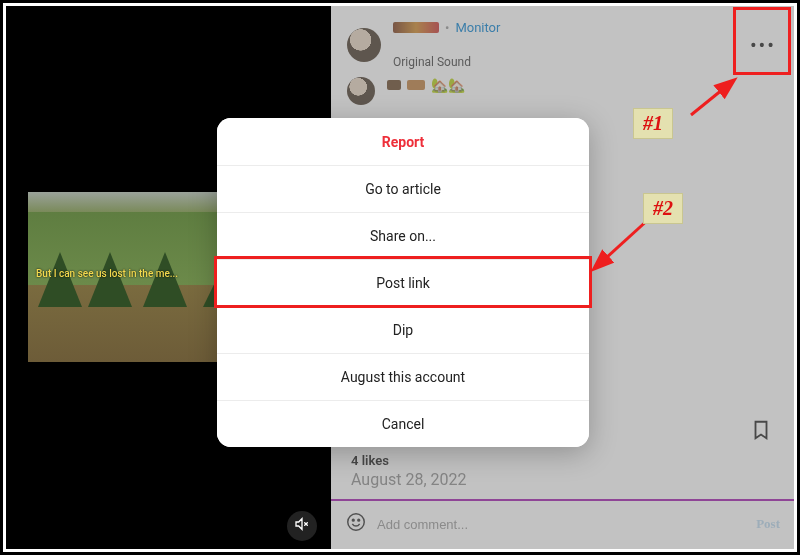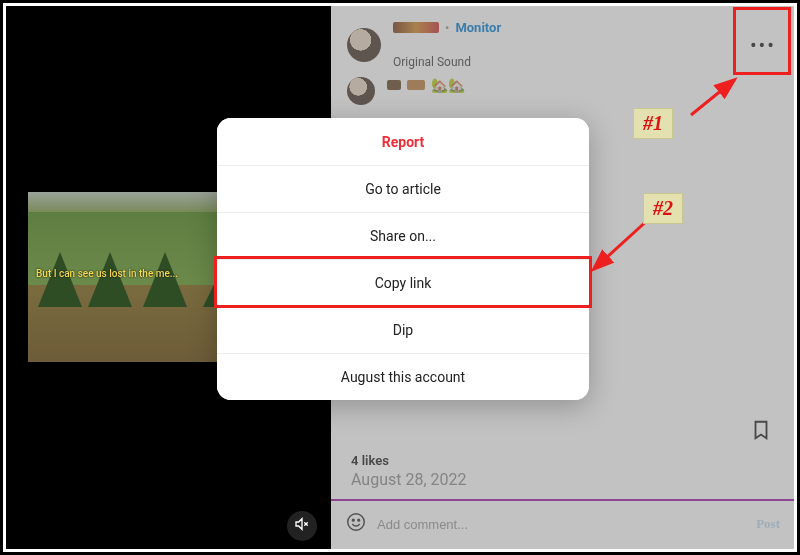--- a/index.html
+++ b/index.html
@@ -73,21 +73,21 @@
   }
   .avatar {
     width:34px; height:34px; border-radius:50%;
     background: radial-gradient(circle at 40% 35%, #e7d6c1 0 35%, #4a3b2c 36% 100%);
     flex:0 0 34px;
   }
   .header-text { margin-left:12px; font-size:13px; }
   .user-line { display:flex; align-items:center; gap:6px; }
   .blur-name { display:inline-block; width:46px; height:11px; background:linear-gradient(90deg,#7a3b1e,#d08a2a,#c33); border-radius:2px; filter:blur(0.4px);}
   .dot-sep { color:#999; }
-  .monitor-link { color:#0b84d3; font-weight:700; font-size:13px; }
+  .monitor-link { color:#0b84d3; font-weight:400; font-size:13px; }
   .orig-sound { font-size:12px; color:#444; margin-top:20px;}
   .more-btn {
     margin-left:auto; width:30px; height:30px;
     display:flex; align-items:center; justify-content:center;
     font-size:20px; letter-spacing:2px; color:#222;
     cursor:pointer;
   }
   .comment-row {
     display:flex; align-items:flex-start; padding:2px 16px 8px 16px; gap:12px;
   }
@@ -272,23 +272,24 @@
       </div>
 
       <div class="dim"></div>
     </div>
   </div>
 
   <div class="sheet" id="sheet">
       <div class="sheet-item report">Report</div>
       <div class="sheet-item">Go to article</div>
       <div class="sheet-item">Share on...</div>
-      <div class="sheet-item">Copy link</div>
+      <div class="sheet-item">Post link</div>
       <div class="sheet-item">Dip</div>
       <div class="sheet-item">August this account</div>
+      <div class="sheet-item">Cancel</div>
     </div>
 
   <div class="hl-more"></div>
   <div class="hl-copy"></div>
 
   <div class="badge badge1">#1</div>
   <div class="badge badge2">#2</div>
 
   <div class="arrow" style="left:680px; top:70px;">
     <svg width="70" height="50">

